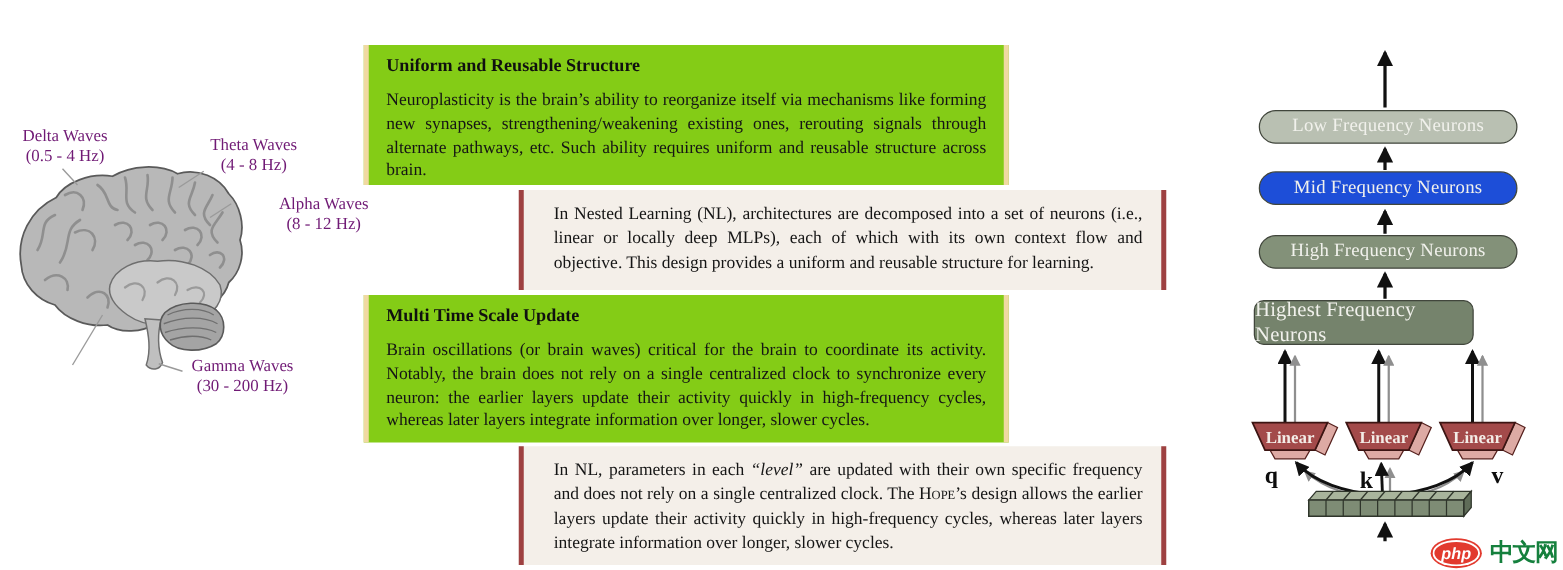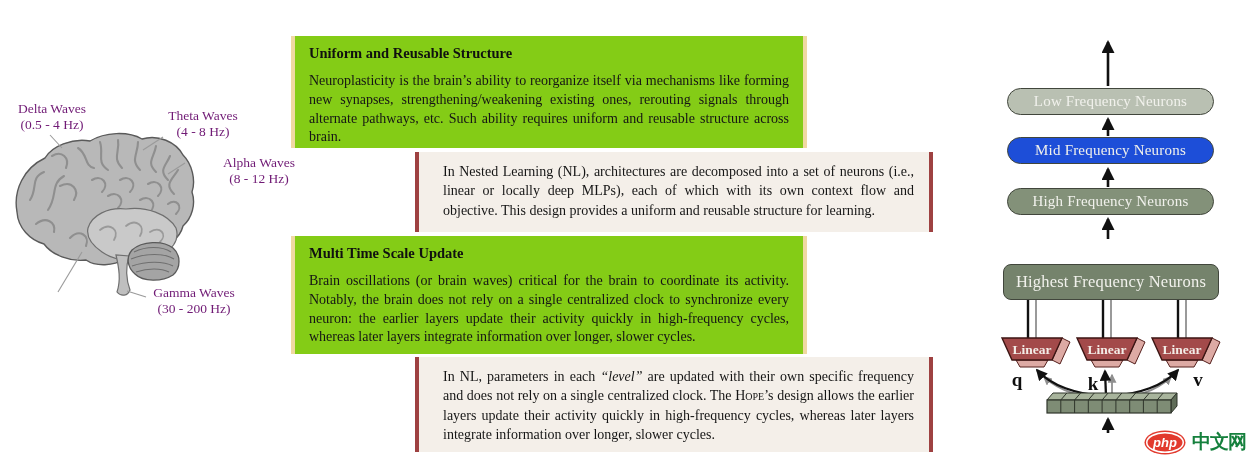--- a/index.html
+++ b/index.html
@@ -22,21 +22,21 @@
 
   
   .stack{position:absolute;left:985px;top:20px;width:265px;height:436px;}
   .lvl{position:absolute;box-sizing:border-box;left:22px;width:207px;height:27px;
        border:1.5px solid #41463c;border-radius:14px;color:#f1f1ec;
        display:flex;align-items:center;justify-content:center;
        font-size:15px;letter-spacing:.2px;}
   .lv0{background:#b9c0b2;top:68px;}
   .lv1{background:#1d4ed8;top:117px;}
   .lv2{background:#839179;top:168px;justify-content:center;}
-  .lv3{background:#75836c;top:220px;left:18px;width:216px;height:36px;border-radius:8px;font-size:16.5px;margin-top:24px;}
+  .lv3{background:#75836c;top:220px;left:18px;width:176px;height:36px;border-radius:8px;font-size:16.5px;}
   .stack-svg{position:absolute;left:0;top:0;}
 
   
   .wm{position:absolute;left:1146px;top:429px;display:flex;align-items:center;gap:8px;}
   .wm-badge{width:38px;height:21px;background:#e23a2e;border-radius:50%;
             box-shadow:inset 0 0 0 1.5px #ffffff,0 0 0 1.5px #e23a2e;
             display:flex;align-items:center;justify-content:center;
             color:#fff;font-weight:bold;font-style:italic;font-size:13px;
             font-family:"Liberation Sans",sans-serif;}
   .wm-text{color:#15803d;font-weight:bold;font-size:19px;letter-spacing:-1px;

